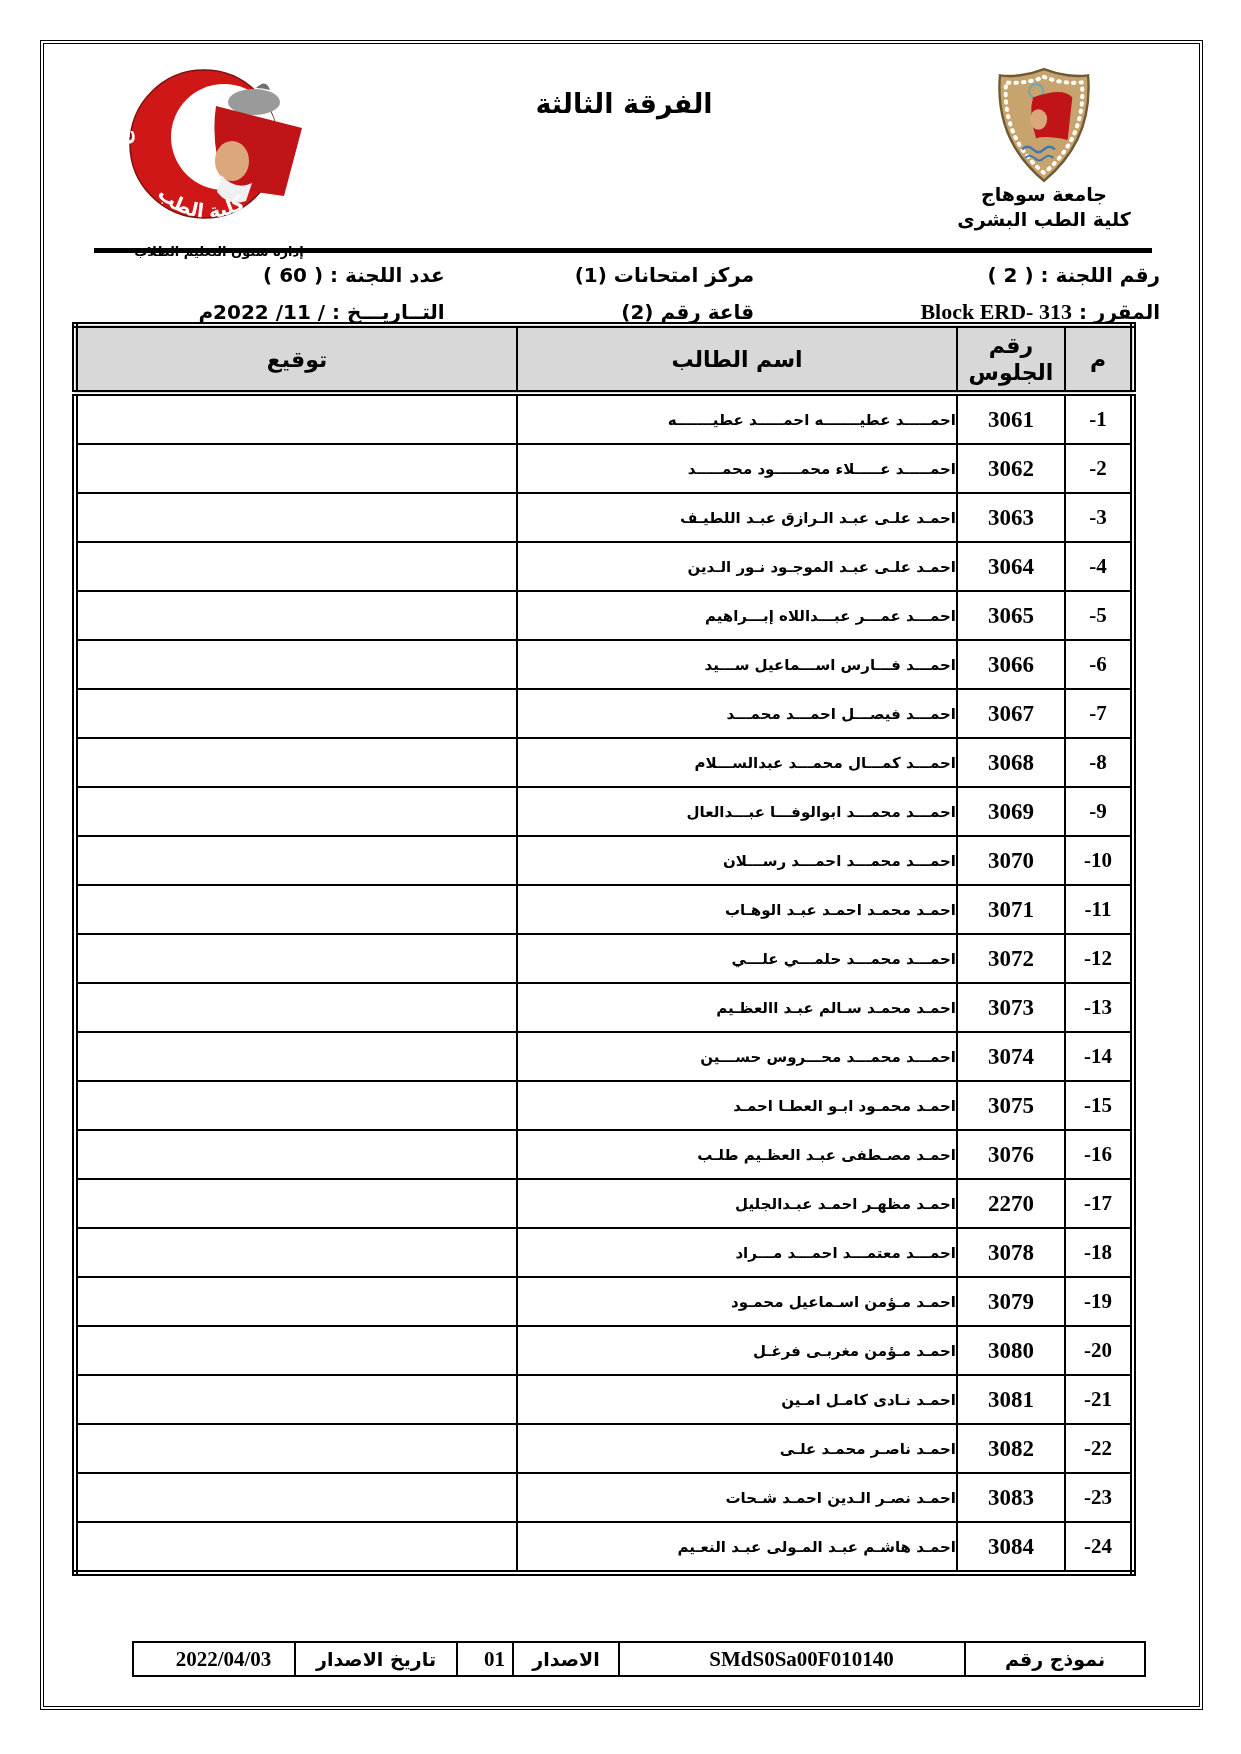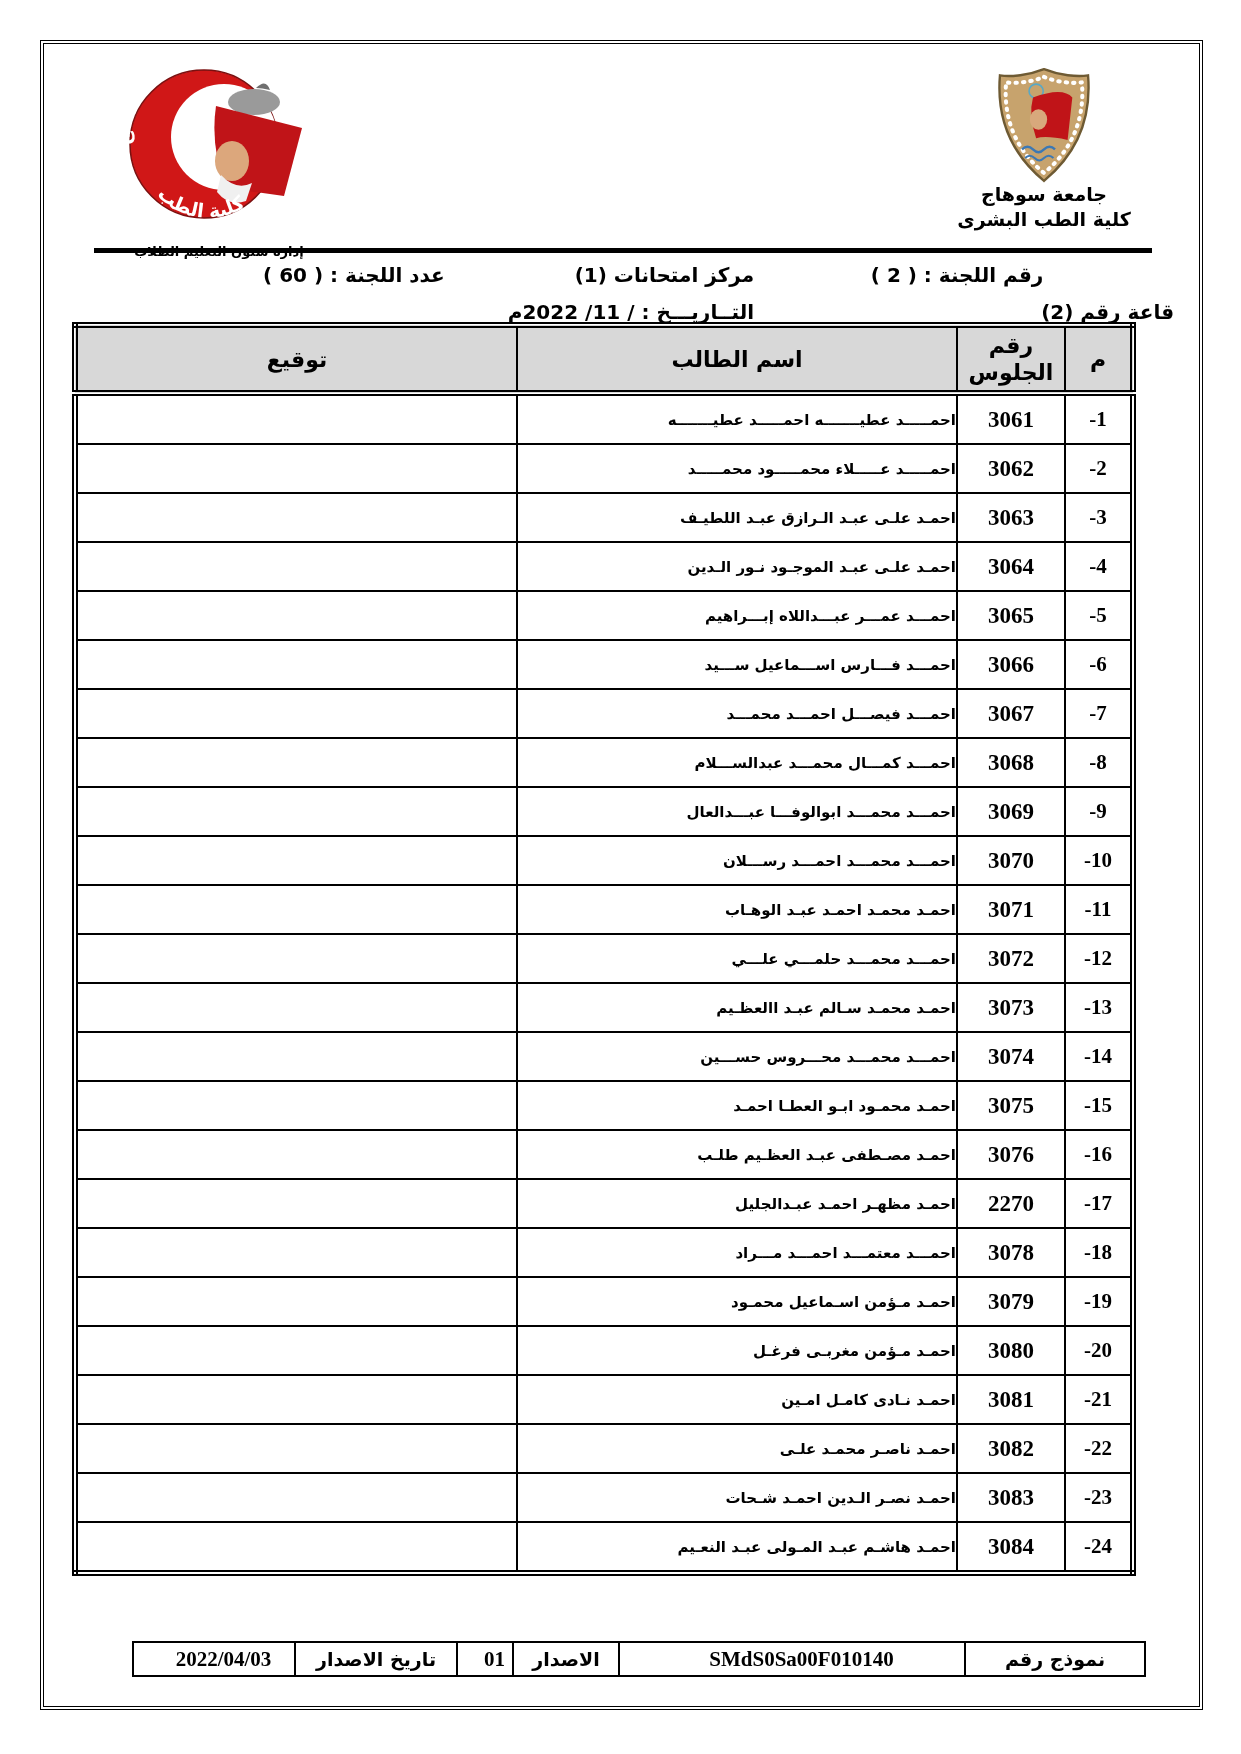--- a/index.html
+++ b/index.html
@@ -15,21 +15,21 @@
                 font-weight:bold;font-size:27px;line-height:44px;direction:rtl;}
   .logo-right{position:absolute;left:925px;top:22px;width:150px;height:118px;}
   .caption-right{position:absolute;left:870px;top:138px;width:260px;text-align:center;
                  font-weight:bold;font-size:19px;line-height:25px;direction:rtl;}
   .hdr-rule{position:absolute;left:50px;top:204px;width:1058px;height:5px;background:#000;}
 
   
   .info{position:absolute;left:25px;top:212px;width:1105px;direction:rtl;}
   .info-row{display:grid;grid-template-columns:38% 28% 34%;font-weight:bold;font-size:20px;
             height:37px;align-items:center;}
-  .cell-r{text-align:center;padding-right:14px;}
+  .cell-r{text-align:right;padding-right:14px;}
   .cell-c{}
   .latin{font-family:"Liberation Serif","DejaVu Serif",serif;font-size:22px;direction:ltr;
          unicode-bidi:embed;}
 
   
   table.main{position:absolute;left:28px;top:278px;width:1064px;border-collapse:collapse;
              direction:rtl;table-layout:fixed;border:6px double #000;}
   table.main th{background:#d8d8d8;border:2px solid #000;border-bottom:6px double #000;
                 font-size:22px;font-weight:bold;height:62px;line-height:27px;padding:0;}
   table.main td{border:2px solid #000;height:47px;padding:0;}
@@ -69,20 +69,21 @@
       <text font-size="19" font-weight="bold" fill="#ffffff">
         <textPath href="#arcTop" startOffset="8%">جامعة سوهاج</textPath>
       </text>
       <text font-size="19" font-weight="bold" fill="#ffffff">
         <textPath href="#arcBot" startOffset="12%">كلية الطب</textPath>
       </text>
     </svg>
     <div class="caption-left">إدارة شئون التعليم الطلاب</div>
 
     <div class="center-title">
+      <div>الفرقة الثالثة</div>
     </div>
 
     <svg class="logo-right" viewBox="0 0 140 150">
       <path d="M70,4 C90,12 112,14 126,12 C130,60 116,108 70,146 C24,108 10,60 14,12 C28,14 50,12 70,4 Z" fill="#c7a36d" stroke="#6e5a33" stroke-width="3"></path>
       <path d="M70,4 C90,12 112,14 126,12 C130,60 116,108 70,146 C24,108 10,60 14,12 C28,14 50,12 70,4 Z" fill="none" stroke="#ffffff" stroke-width="6" stroke-dasharray="2 9" stroke-linecap="round" transform="translate(70,75) scale(0.86) translate(-70,-75)"></path>
       <circle cx="60" cy="32" r="9" fill="none" stroke="#58a8c6" stroke-width="2"></circle>
       <path d="M56,40 Q94,26 106,40 L100,94 Q72,88 60,92 Q50,62 56,40 Z" fill="#c01418"></path>
       <ellipse cx="63" cy="68" rx="11" ry="13" fill="#d8a87c"></ellipse>
       <path d="M42,106 q7,-7 14,0 t14,0 t14,0" stroke="#3c78b4" stroke-width="3" fill="none"></path>
       <path d="M46,117 q6,-6 12,0 t12,0 t12,0" stroke="#3c78b4" stroke-width="2.5" fill="none"></path>
@@ -94,20 +95,24 @@
 
     <div class="hdr-rule"></div>
 
     <div class="info">
       <div class="info-row">
         <div class="cell-r">رقم اللجنة : ( 2 )</div>
         <div class="cell-c">مركز امتحانات (1)</div>
         <div class="cell-c">عدد اللجنة : ( 60 )</div>
       </div>
       <div class="info-row">
+        <div class="cell-r">
+          <span>المقرر :</span>
+          <span class="latin">Block ERD- 313</span>
+        </div>
         <div class="cell-c">قاعة رقم (2)</div>
         <div class="cell-c">التــاريـــخ :    / 11/ 2022م</div>
       </div>
     </div>
 
     <table class="main">
       <colgroup>
         <col style="width:68px">
           <col style="width:108px">
           <col style="width:440px">

